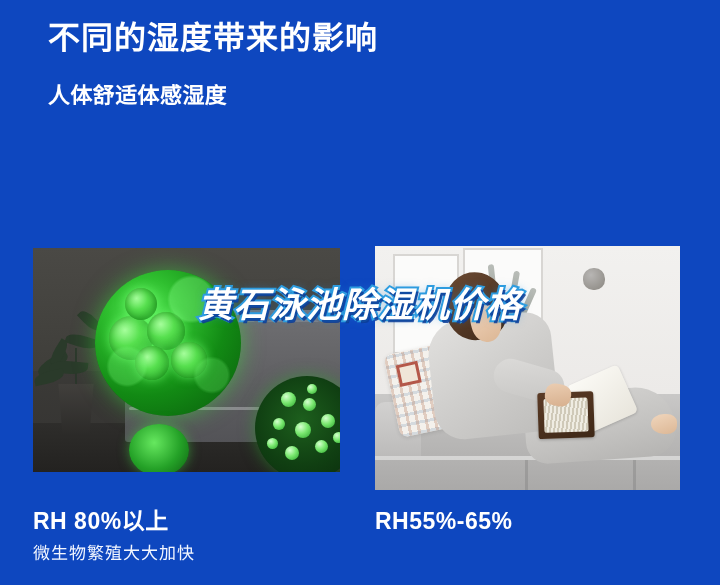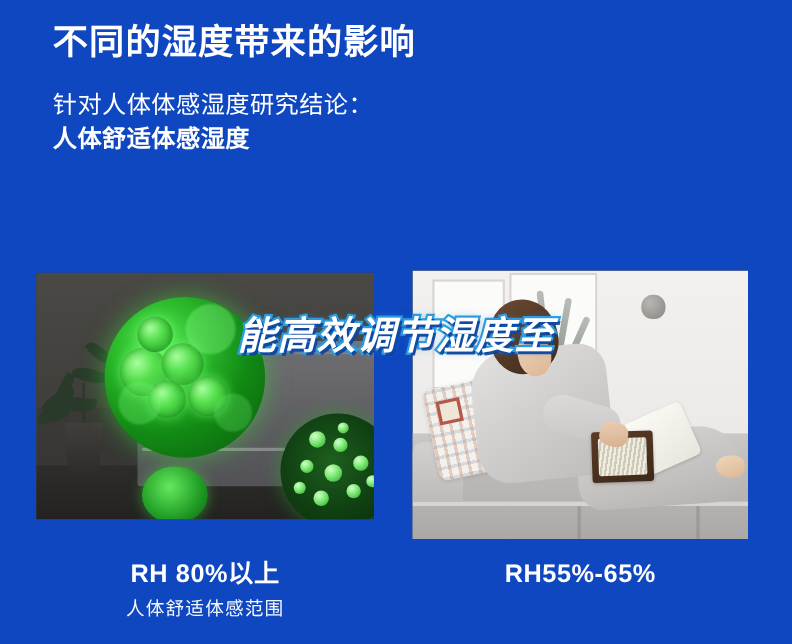--- a/index.html
+++ b/index.html
@@ -371,21 +371,21 @@
     text-shadow:
       2px 3px 0 rgba(12,60,150,.85),
       0 0 8px rgba(40,140,220,.55);
     pointer-events: none;
   }
 
   
   .caption {
     position: absolute;
     top: 506px;
-    text-align: center;
+    text-align: left;
   }
   #caption-left  { left: 33px;  width: 307px; }
   #caption-right { left: 375px; width: 305px; }
   .caption-title {
     color: #ffffff;
     font-size: 23px;
     font-weight: 700;
     letter-spacing: 0.5px;
     line-height: 30px;
     white-space: nowrap;
@@ -401,21 +401,20 @@
   }
 </style>
 </head>
 <body>
 
 <div id="poster">
 
   <div class="headline">不同的湿度带来的影响</div>
 
   <div class="body-copy">
-    <div class="body-line">针对人体体感湿度研究结论：</div>
     <div class="body-line bold">人体舒适体感湿度</div>
   </div>
 
   <div class="photo" id="photo-left">
     <div class="room-dark">
       <div class="wall-dark"></div>
       <div class="floor-dark"></div>
 
       <div class="sofa-dark-back"></div>
       <div class="cushion-d c1"></div>
@@ -490,24 +489,24 @@
       <div class="book">
         <div class="book-page"></div>
         <div class="book-cover"></div>
         <div class="book-edge"></div>
       </div>
       <div class="hand"></div>
       <div class="foot"></div>
     </div>
   </div>
 
-  <div class="watermark">能高效调节湿度至</div>
+  <div class="watermark">黄石泳池除湿机价格</div>
 
   <div class="caption" id="caption-left">
     <div class="caption-title">RH 80%以上</div>
-    <div class="caption-sub">人体舒适体感范围</div>
+    <div class="caption-sub">微生物繁殖大大加快</div>
   </div>
 
   <div class="caption" id="caption-right">
     <div class="caption-title">RH55%-65%</div>
   </div>
 
 </div>
 
 </body></html>

